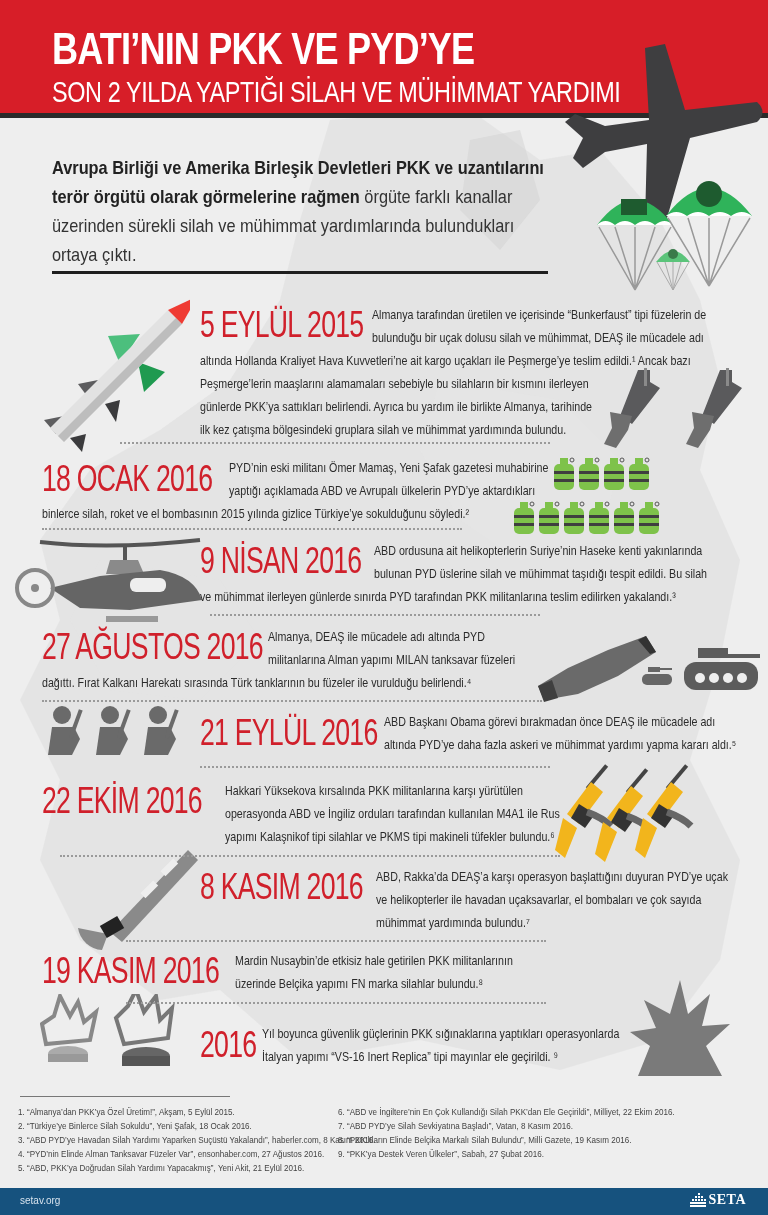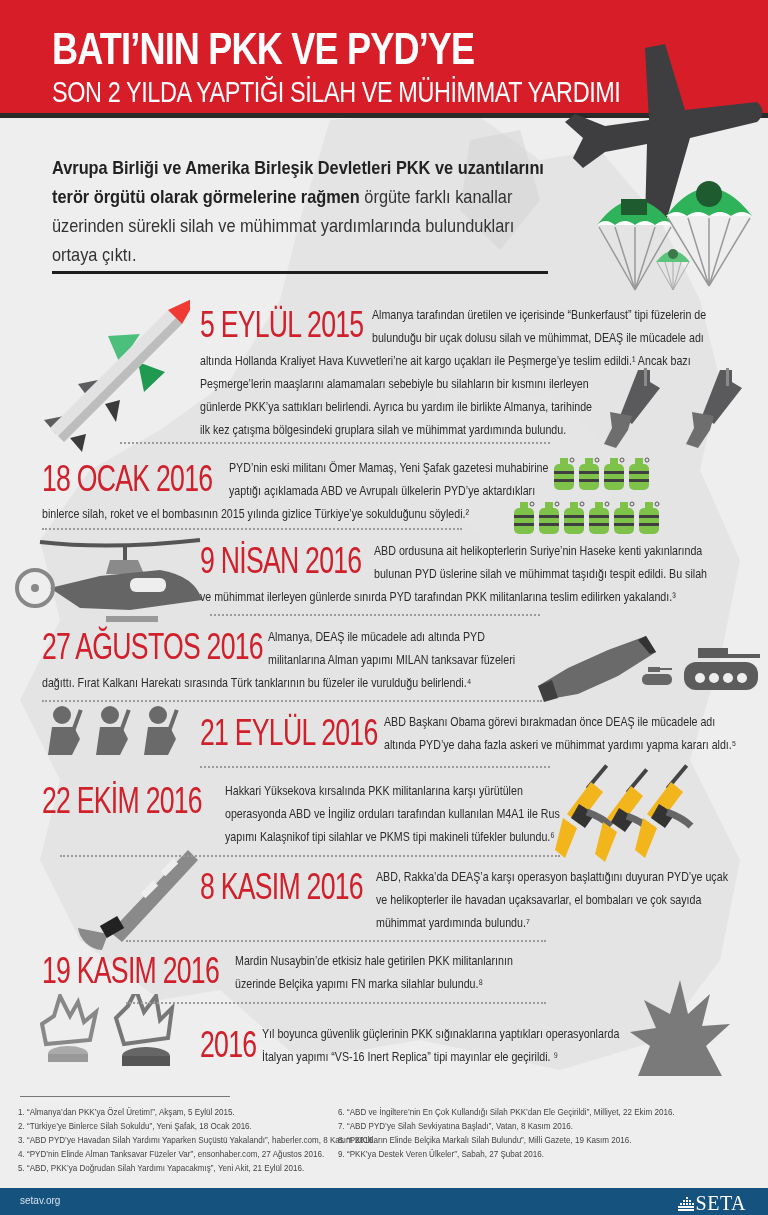--- a/index.html
+++ b/index.html
@@ -55,21 +55,21 @@
   .note {
     position: absolute; font-size: 9.5px; color: #444; white-space: nowrap;
     transform: scaleX(0.85); transform-origin: left top;
   }
   .footer {
     position: absolute; left: 0; top: 1188px; width: 768px; height: 27px;
     background: #16527e; z-index: 3;
   }
   .footer .site { position: absolute; left: 20px; top: 7px; font-size: 10px; color: #d7e3ee; }
   .footer .logo { position: absolute; right: 22px; top: 4px; display: flex; align-items: center; gap: 2px; }
-  .footer .logo span { font-family: "Liberation Serif", serif; font-size: 20px; color: #fff; letter-spacing: 0.5px; }
+  .footer .logo span { font-family: "Liberation Serif", serif; font-size: 14px; color: #fff; letter-spacing: 0.5px; font-weight: bold; }
 </style>
 </head>
 <body>
 
 <svg class="bgmap" viewBox="0 0 768 1215">
   <path d="M330 120 L470 110 L540 160 L600 150 L660 220 L700 300 L720 380 L700 470 L740 560 L720 660 L690 760 L740 860 L720 960 L660 1040 L560 1070 L420 1040 L300 1060 L220 990 L160 1000 L80 940 L40 860 L60 780 L20 700 L60 620 L40 540 L90 470 L160 430 L230 380 L280 300 L300 220 Z" fill="#dcdcdc" opacity="0.55"></path>
   <path d="M440 380 L560 400 L620 460 L600 540 L520 560 L460 520 L420 450 Z" fill="#e6e6e6" opacity="0.7"></path>
   <path d="M100 560 L220 580 L260 640 L200 700 L110 690 L70 620 Z" fill="#e4e4e4" opacity="0.7"></path>
   <path d="M470 140 L520 130 L540 200 L500 250 L460 210 Z" fill="#d2d2d2" opacity="0.5"></path>
 </svg>

